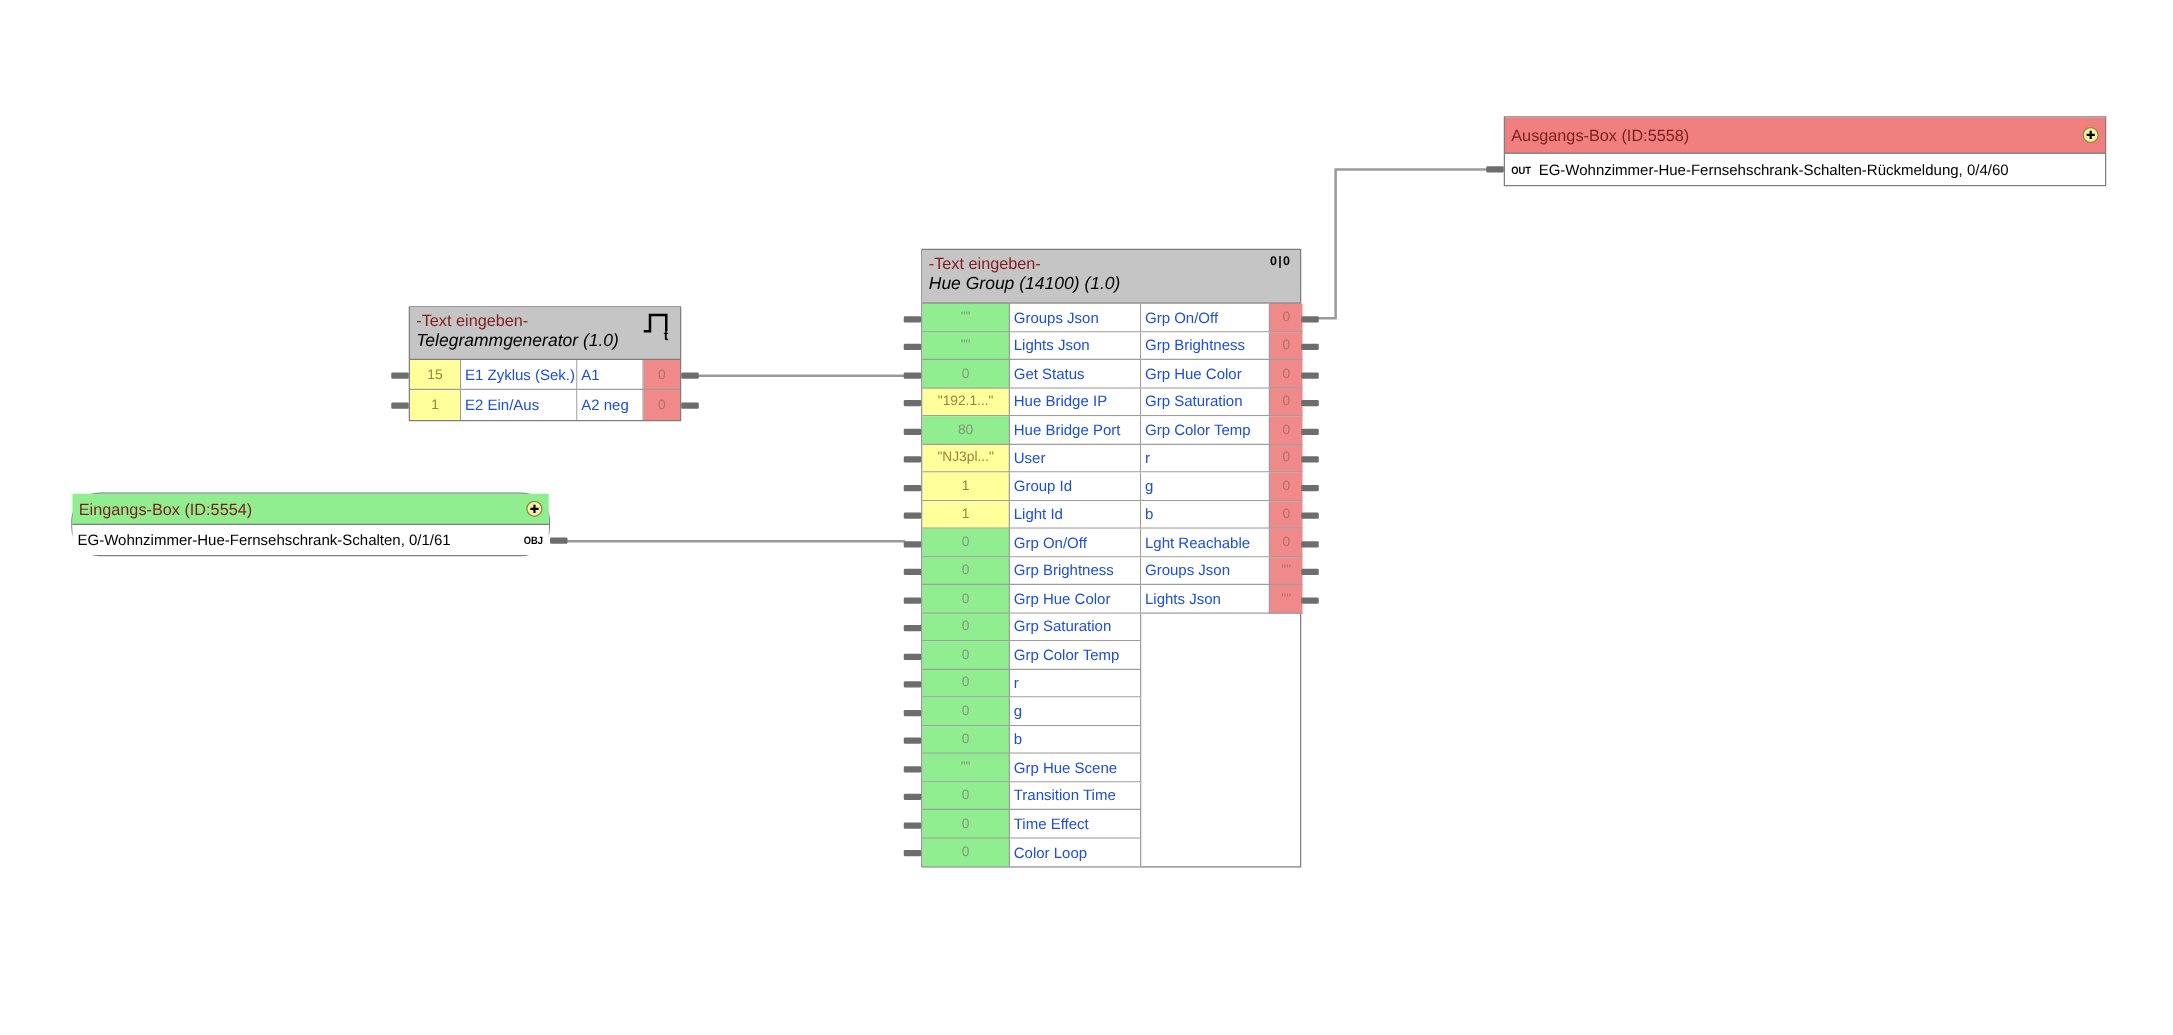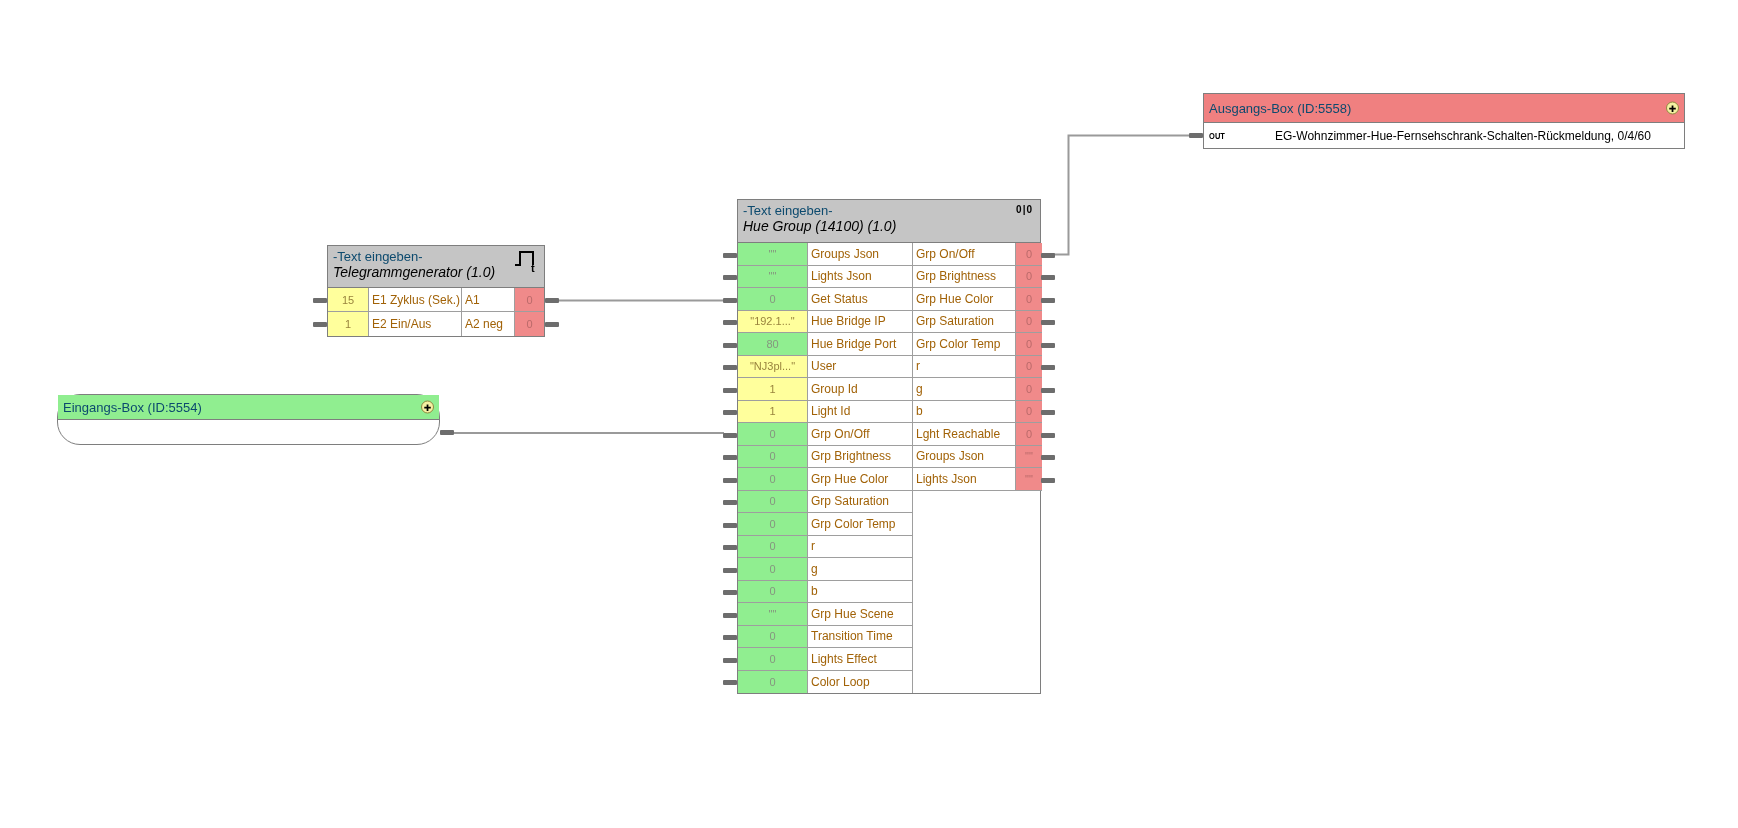--- a/index.html
+++ b/index.html
@@ -5,50 +5,50 @@
   html,body{margin:0;padding:0;background:#fff;}
   .canvas{position:relative;width:1738px;height:828px;background:#ffffff;overflow:hidden;
           font-family:"Liberation Sans",sans-serif;}
   .wires{position:absolute;left:0;top:0;}
 
   .node{position:absolute;background:#fff;border:1px solid #7e7e7e;box-sizing:border-box;}
 
   .hdr{position:relative;box-sizing:border-box;border-bottom:1px solid #7e7e7e;
        display:flex;align-items:center;padding:0 5px;}
   .hdr.two{display:block;padding:3px 5px 0 5px;}
-  .hdr-title{font-size:13px;color:#0c4a6e;white-space:nowrap;}
+  .hdr-title{font-size:13px;color:#7f1d1d;white-space:nowrap;}
   .hdr-sub{font-size:14px;color:#000;white-space:nowrap;font-style:italic;}
   .hdr-green{background:#90ee90;}
   .hdr-red{background:#f08080;}
   .hdr-gray{background:#c5c5c5;}
 
   .plus-icon{position:absolute;right:5px;top:50%;transform:translateY(-50%);
              width:13px;height:13px;border-radius:50%;background:#f5f0a2;
              border:1px solid #8f8a40;color:#000;font-size:9px;line-height:13px;
              text-align:center;box-sizing:border-box;}
   .io-icon{position:absolute;right:7px;top:4px;font-size:10px;font-weight:bold;
            color:#000;letter-spacing:1px;}
   .pulse-icon{position:absolute;right:5px;top:3px;}
 
   .iorow{display:flex;align-items:center;padding:0 4px;font-size:12px;color:#000;
-         background:#fff;box-sizing:border-box;white-space:nowrap;gap:44px;}
+         background:#fff;box-sizing:border-box;white-space:nowrap;}
   .badge{display:inline-block;font-size:8.5px;font-weight:bold;color:#000;
          transform:scaleX(.88);white-space:nowrap;}
   .badge-right{margin-left:auto;}
   .badge-left{margin-right:5px;}
 
   .stub{position:absolute;width:14px;height:5px;background:#6d6d6d;border-radius:1px;}
 
   .trow,.hrow{display:flex;}
   .trow{height:24px;}
   .hrow{height:22.5px;}
   .cell{box-sizing:border-box;border-right:1px solid #9e9e9e;border-bottom:1px solid #9e9e9e;
         display:flex;align-items:center;overflow:hidden;white-space:nowrap;}
   .cell.val{justify-content:center;font-size:11px;}
-  .cell.lbl{padding-left:3px;font-size:12px;color:#a16207;background:#fff;}
+  .cell.lbl{padding-left:3px;font-size:12px;color:#1d4ed8;background:#fff;}
   .v-green{background:#90ee90;color:#85967f;}
   .v-yellow{background:#ffff9c;color:#99843e;}
   .v-red{background:#f08a8a;color:#bb6a6a;}
   .l-gray{background:#d8d8d8;}
 
   .c-tgval{width:41px;}
   .c-tglbl{flex:1;}
   .c-tgout{width:53px;}
   .c-tgred{width:29px;border-right:none;}
   #tg-rows .trow:last-child .cell{border-bottom:none;}
@@ -70,20 +70,24 @@
     <polyline points="558,300.5 724,300.5" fill="none" stroke="#9a9a9a" stroke-width="2"></polyline>
     <polyline points="452,433 724,433" fill="none" stroke="#9a9a9a" stroke-width="2"></polyline>
     <polyline points="1053,254.5 1068.5,254.5 1068.5,135.5 1192,135.5" fill="none" stroke="#9a9a9a" stroke-width="2"></polyline>
   </svg>
 
   <div class="node" style="left:57px;top:394px;width:383px;height:51px;border-radius:23px;">
     <div class="hdr hdr-green" style="height:25px;">
       <span class="hdr-title">Eingangs-Box (ID:5554)</span>
       <span class="plus-icon">✚</span>
     </div>
+    <div class="iorow" style="height:24px;">
+      <span>EG-Wohnzimmer-Hue-Fernsehschrank-Schalten, 0/1/61</span>
+      <span class="badge badge-right">OBJ</span>
+    </div>
     <div class="stub" style="right:-15px;top:35px;"></div>
   </div>
 
   <div class="node" style="left:1203px;top:93px;width:482px;height:56px;">
     <div class="hdr hdr-red" style="height:29px;">
       <span class="hdr-title">Ausgangs-Box (ID:5558)</span>
       <span class="plus-icon">✚</span>
     </div>
     <div class="iorow" style="height:25px;">
       <span class="badge badge-left">OUT</span>
@@ -195,21 +199,21 @@
         <div class="hrow">
           <div class="cell val c-hval v-green">""</div>
           <div class="cell lbl c-hlbl l-gray">Grp Hue Scene</div>
         </div>
         <div class="hrow">
           <div class="cell val c-hval v-green">0</div>
           <div class="cell lbl c-hlbl">Transition Time</div>
         </div>
         <div class="hrow">
           <div class="cell val c-hval v-green">0</div>
-          <div class="cell lbl c-hlbl">Lights Effect</div>
+          <div class="cell lbl c-hlbl">Time Effect</div>
         </div>
         <div class="hrow">
           <div class="cell val c-hval v-green">0</div>
           <div class="cell lbl c-hlbl">Color Loop</div>
         </div>
       </div>
     <div id="hue-right">
         <div class="hrow">
           <div class="cell lbl c-holbl">Grp On/Off</div>
           <div class="cell val c-hred v-red">0</div>

